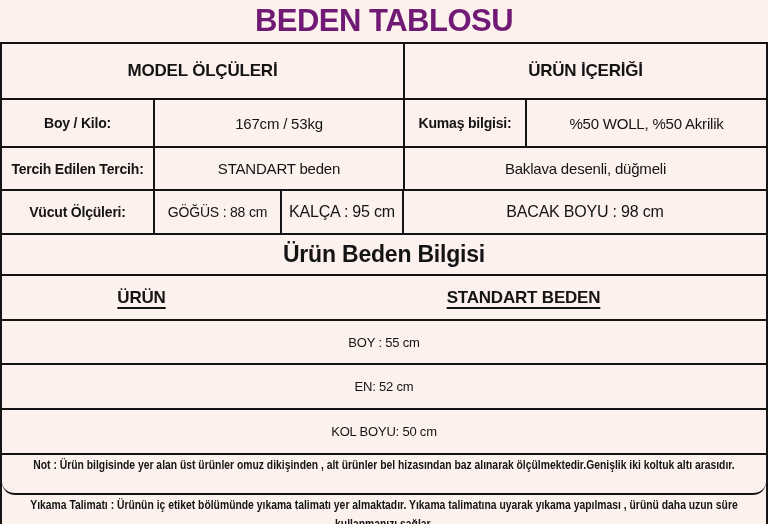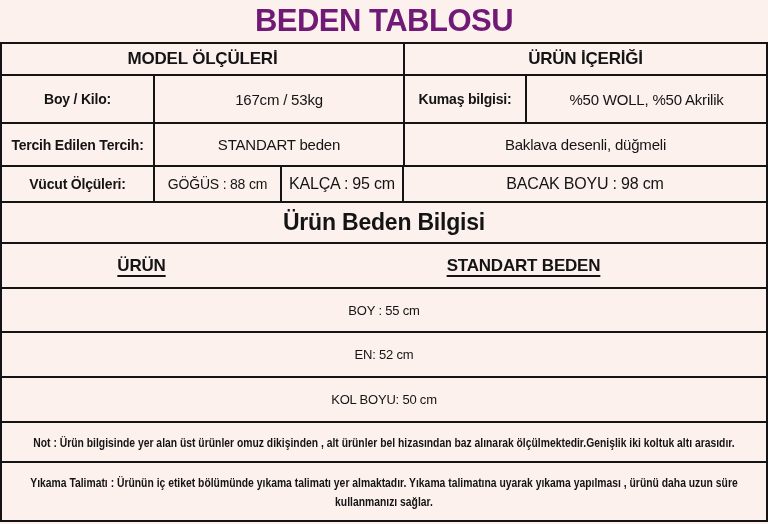--- a/index.html
+++ b/index.html
@@ -35,24 +35,24 @@
     box-sizing:border-box;
     display:flex;align-items:center;justify-content:center;
     text-align:center;
     padding:0 2px;
     letter-spacing:-0.2px;
   }
   .b-r{border-right:2px solid #141414;}
   .b-b{border-bottom:2px solid #141414;}
   .flex1{flex:1;}
   
-  .h-header1{height:32px;}
+  .h-header1{height:56px;}
   .h-boy{height:48px;}
   .h-tercih{height:43px;}
-  .h-vucut{height:36px;}
+  .h-vucut{height:44px;}
   .h-heading{height:41px;}
   .h-header2{height:45px;}
   .h-body2{height:134px;}
   .h-note{height:40px;}
   .h-wash{height:59px;}
   .h-m1{height:44px;}
   .h-m2{height:45px;}
   .h-m3{height:43px;}
   
   .w-left-half{width:403px;}
@@ -71,21 +71,21 @@
   .heading{font-size:23px;font-weight:bold;}
   .colhead{
     font-size:17px;font-weight:bold;
     text-decoration:underline;
     text-decoration-thickness:2px;
     text-underline-offset:4px;
   }
   .product{font-size:16px;font-weight:bold;}
   .meas{font-size:13px;}
   .stack{display:flex;flex-direction:column;}
-  .note-row{align-items:center;overflow:hidden;}
+  .note-row{overflow:hidden;border-radius:13px;}
   .condensed{
     width:996px;min-width:996px;
     transform:scaleX(0.767);
     transform-origin:0 50%;
     font-weight:bold;
     font-size:13.5px;
     line-height:19px;
     text-align:center;
     letter-spacing:0;
   }

